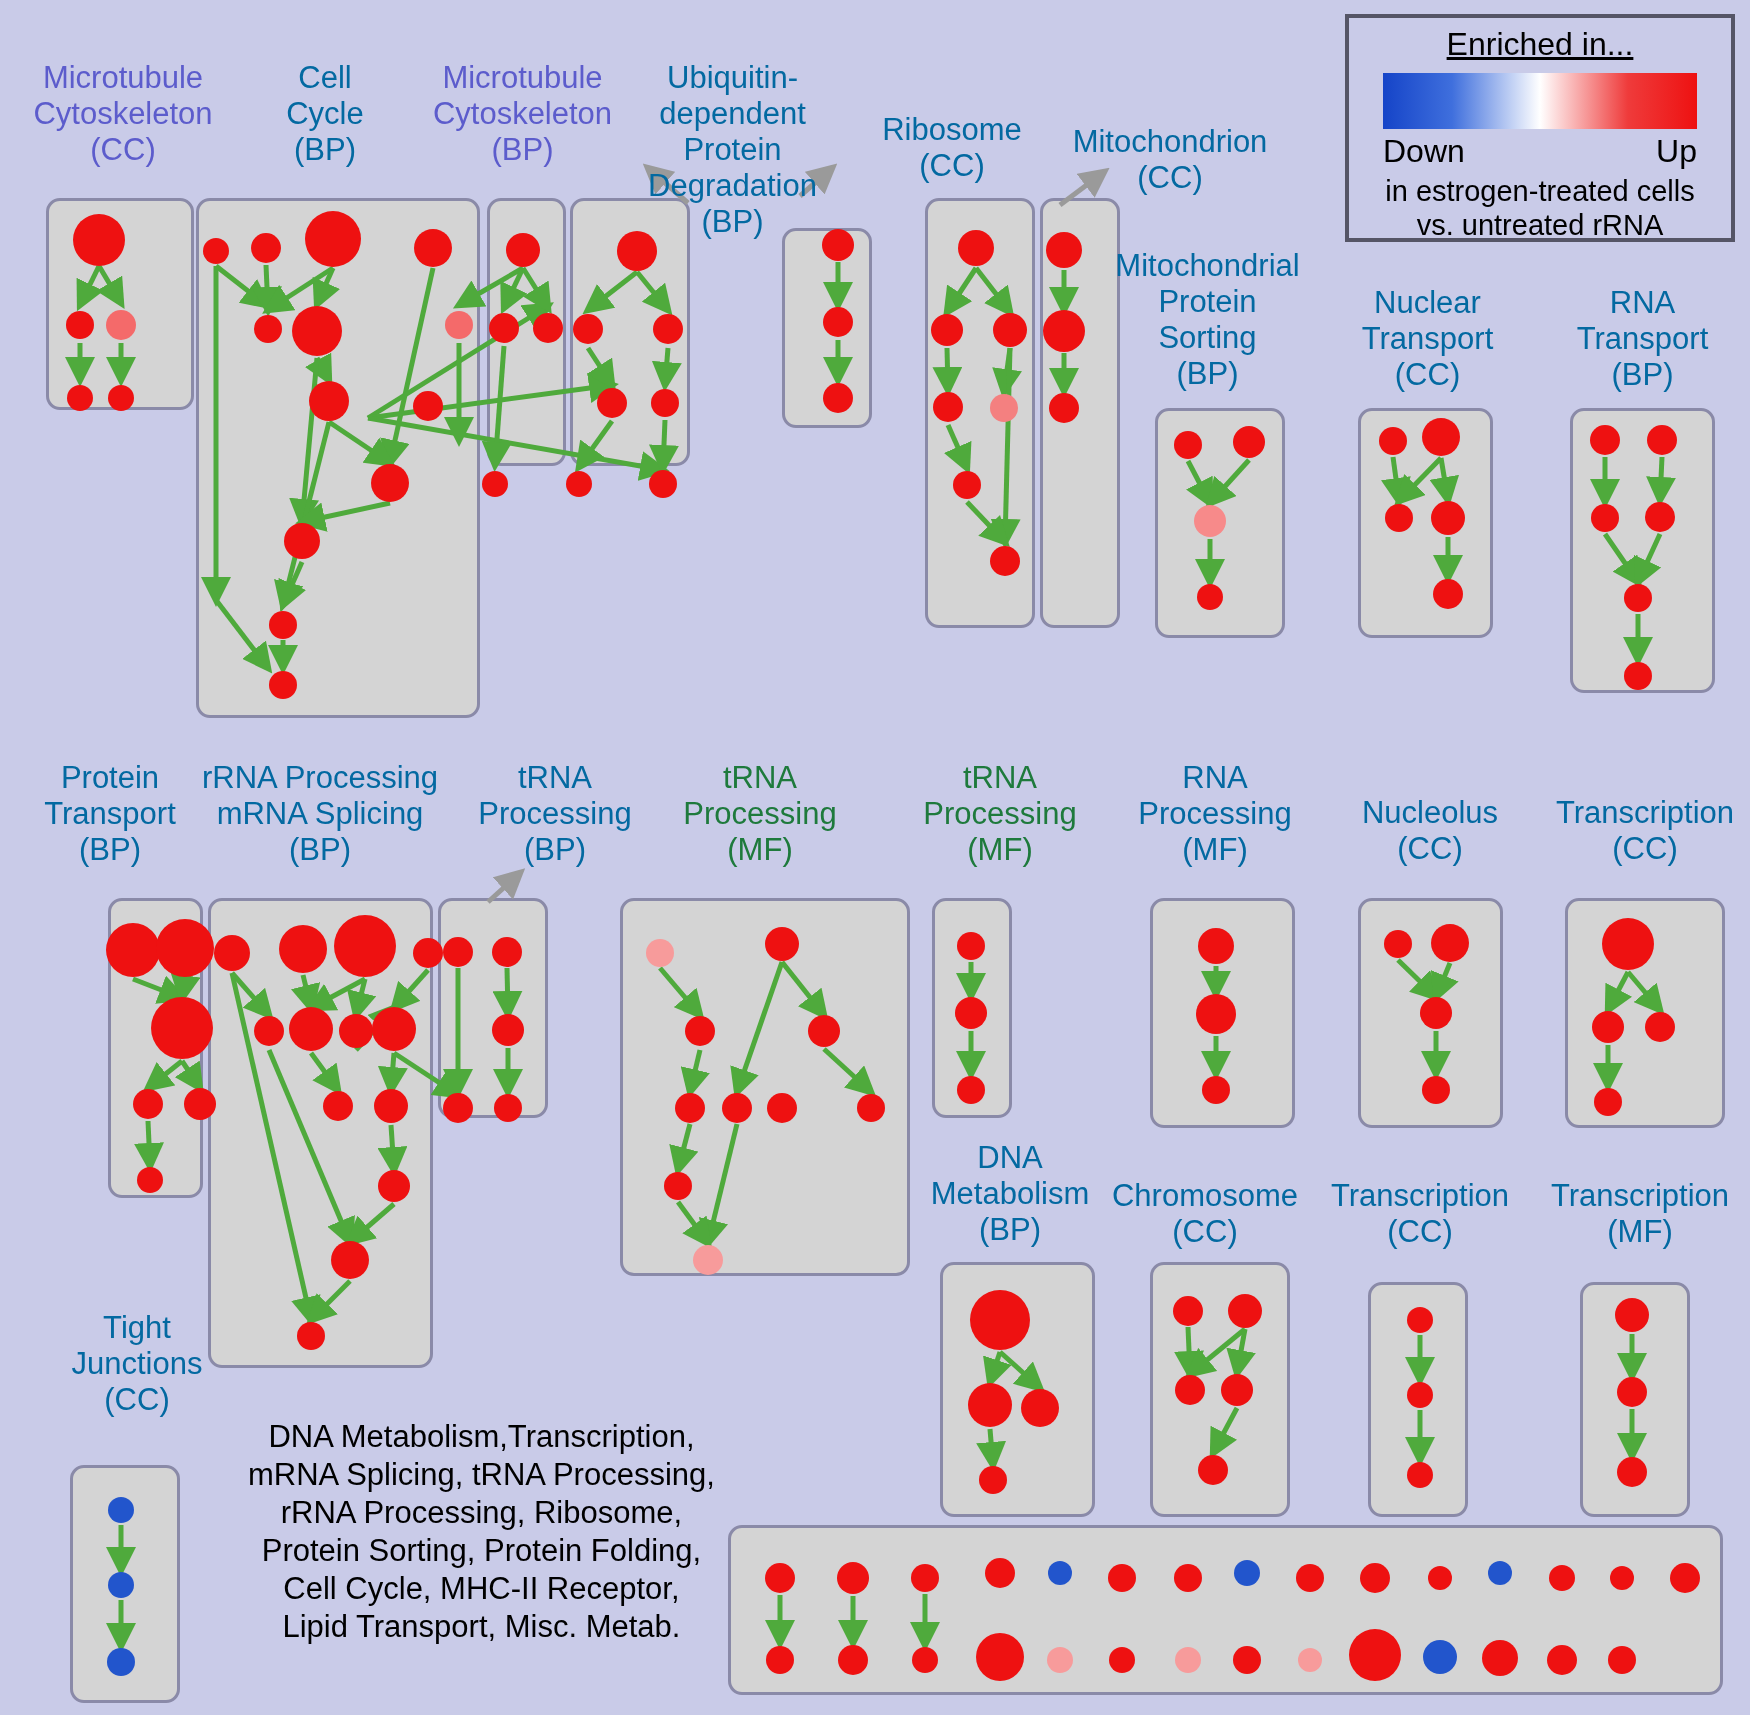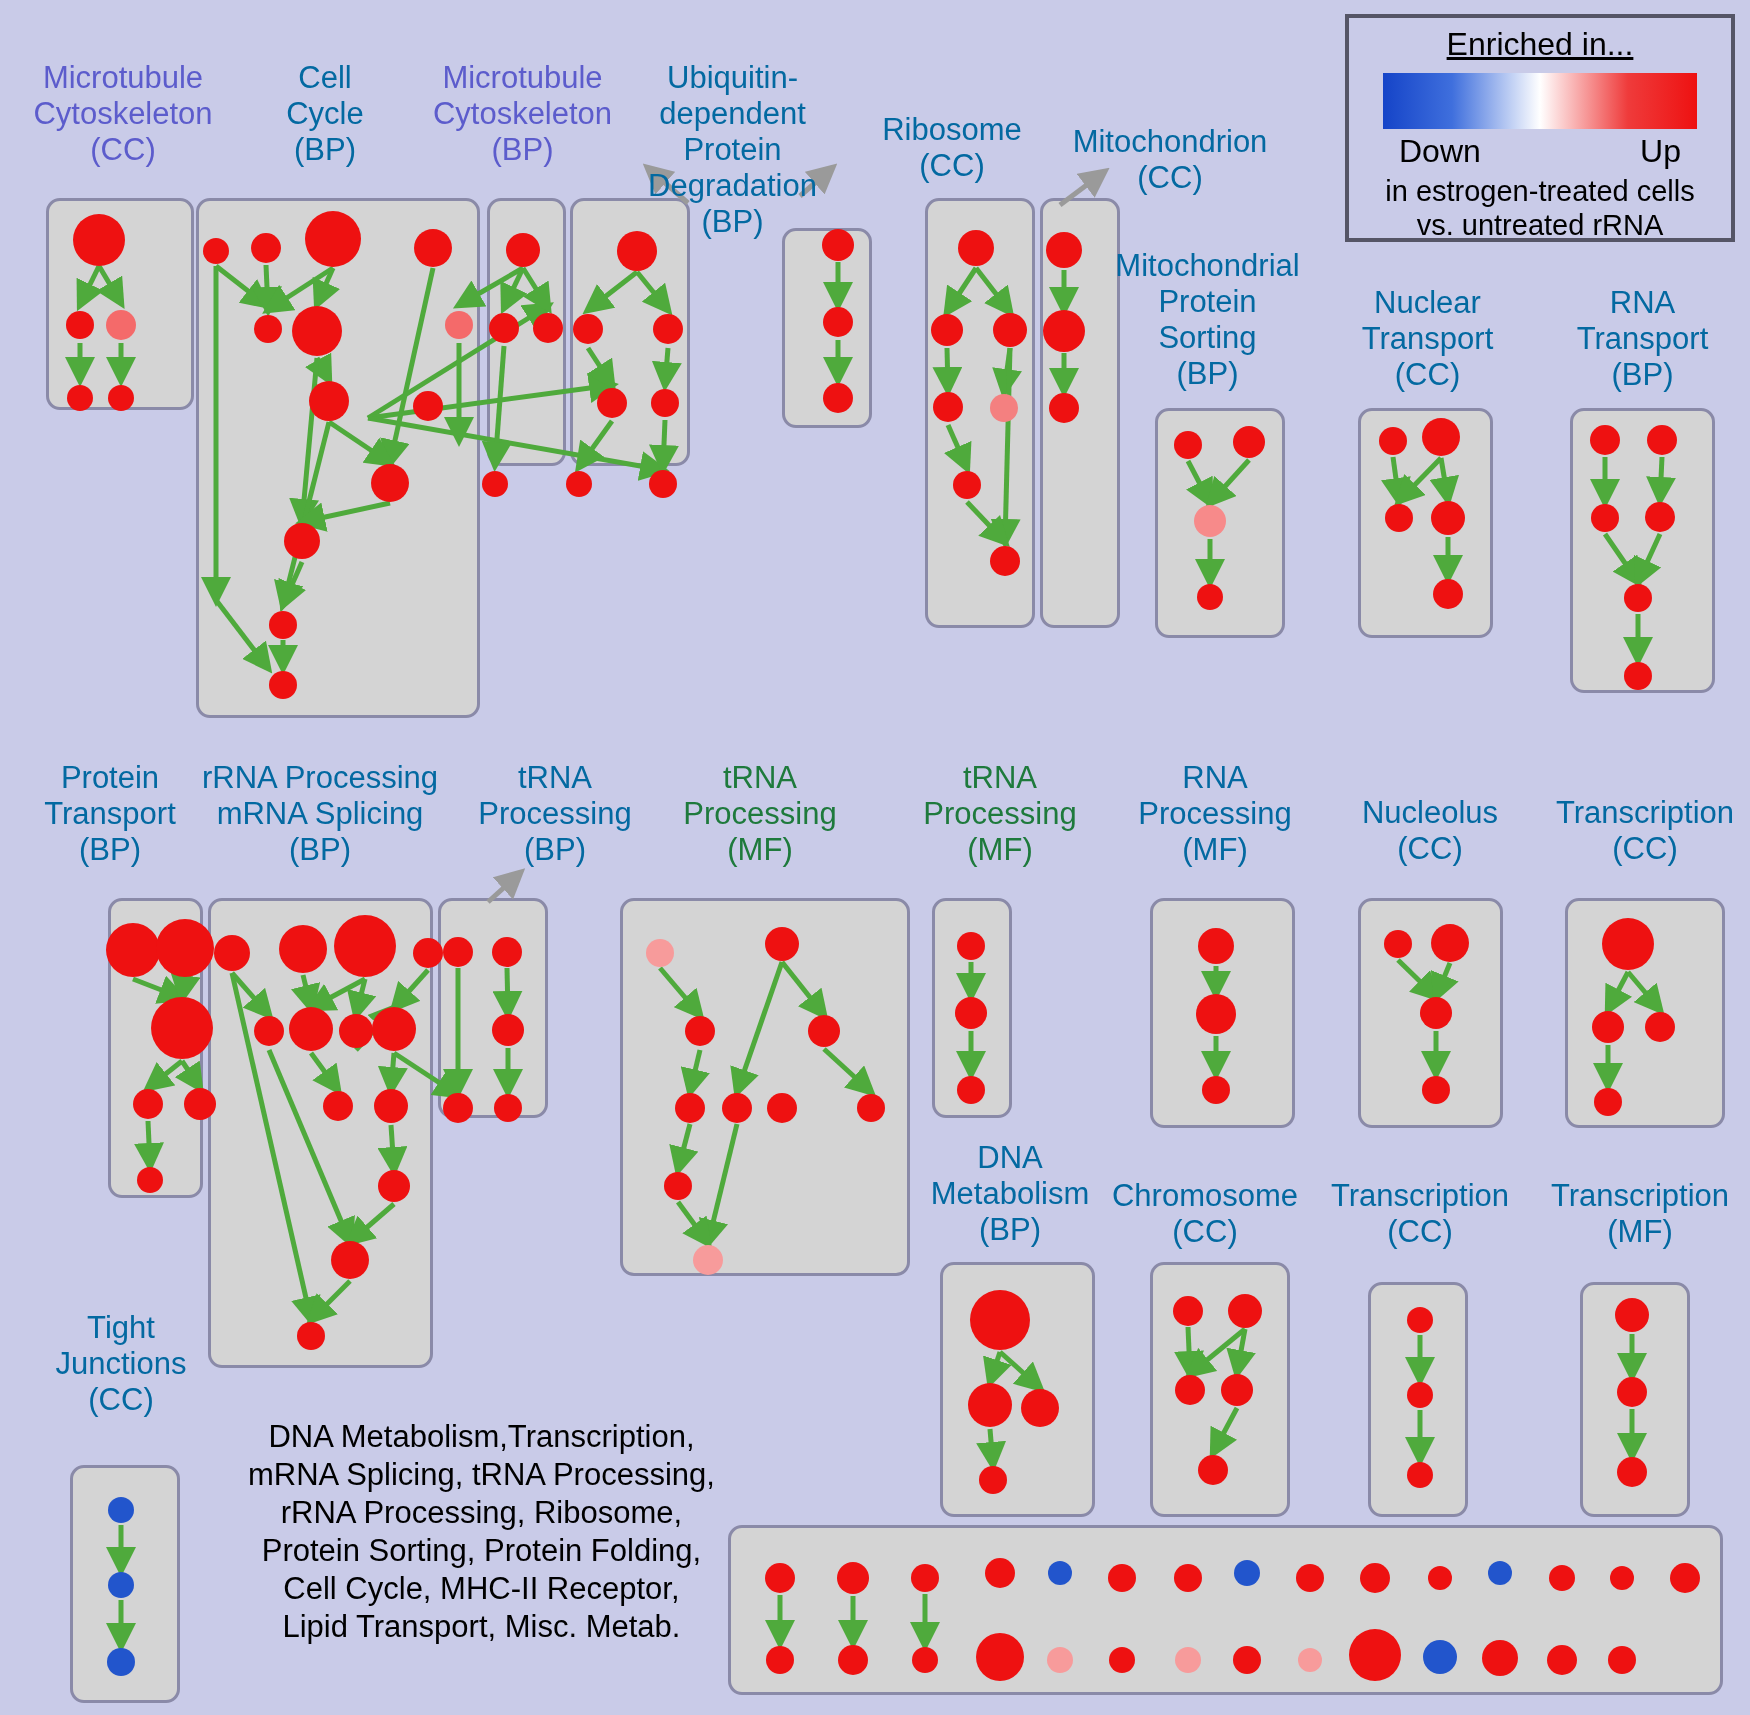--- a/index.html
+++ b/index.html
@@ -49,21 +49,21 @@
     text-decoration: underline;
   }
   .legend-bar {
     height: 56px;
     margin: 10px 34px 4px 34px;
     background: linear-gradient(to right, #1544c8 0%, #3f6fdd 22%, #ffffff 50%, #ef3b3b 78%, #ee1111 100%);
   }
   .legend-ends {
     display: flex;
     justify-content: space-between;
-    padding: 0 50px;
+    padding: 0 34px;
     font-size: 32px;
     color: #000;
   }
   .legend-sub {
     text-align: center;
     font-size: 29px;
     line-height: 34px;
     color: #000;
     margin-top: 4px;
     white-space: pre-line;
@@ -446,21 +446,21 @@
 (CC)</div>
       <div class="label" style="left: 915px; top: 1140px; width: 190px;">DNA
 Metabolism
 (BP)</div>
       <div class="label" style="left: 1105px; top: 1178px; width: 200px;">Chromosome
 (CC)</div>
       <div class="label" style="left: 1320px; top: 1178px; width: 200px;">Transcription
 (CC)</div>
       <div class="label" style="left: 1540px; top: 1178px; width: 200px;">Transcription
 (MF)</div>
-      <div class="label" style="left: 36px; top: 1310px; width: 170px;">Tight
+      <div class="label" style="left: 52px; top: 1310px; width: 170px;">Tight
 Junctions
 (CC)</div>
     </div>
 
   <div class="blocktext" id="footnote" style="left: 248px; top: 1418px;">DNA Metabolism,Transcription,
 mRNA Splicing, tRNA Processing,
 rRNA Processing, Ribosome,
 Protein Sorting, Protein Folding,
 Cell Cycle, MHC-II Receptor,
 Lipid Transport, Misc. Metab.</div>

